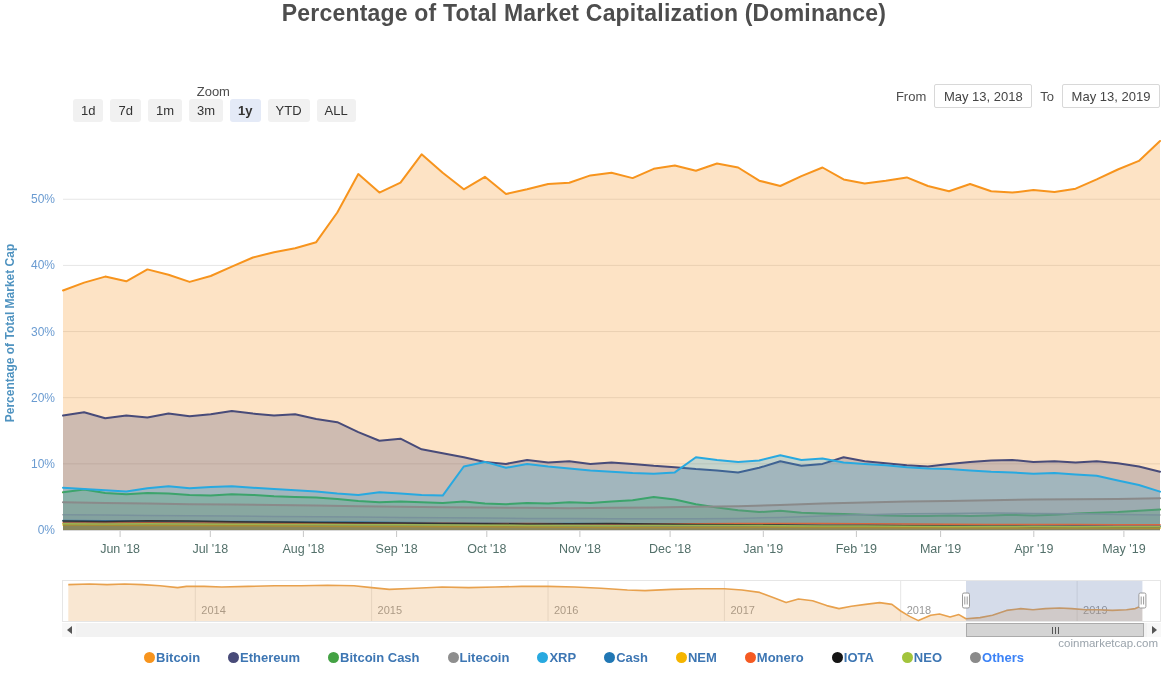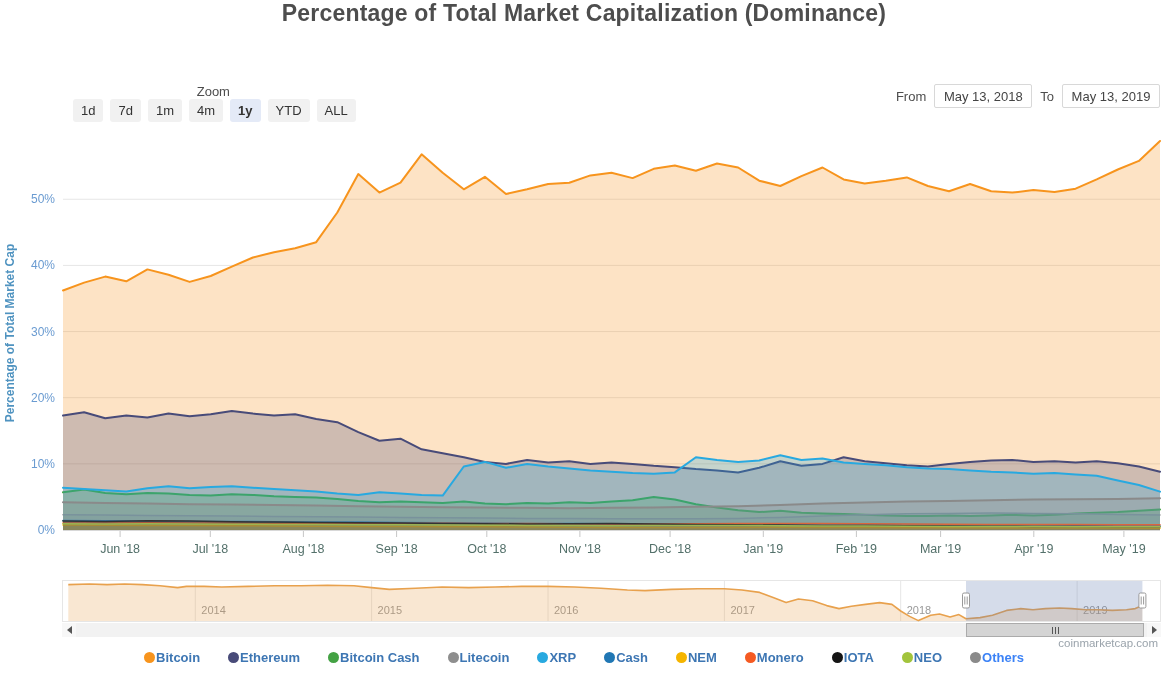--- a/index.html
+++ b/index.html
@@ -136,21 +136,21 @@
       <rect x="1138.9" y="593" width="7" height="15" rx="1.5" fill="#fff" stroke="#999"></rect>
       <line x1="1141.2" y1="596.5" x2="1141.2" y2="604.5" stroke="#999"></line>
       <line x1="1143.6" y1="596.5" x2="1143.6" y2="604.5" stroke="#999"></line>
     </svg>
 
   <h1 class="page-title">Percentage of Total Market Capitalization (Dominance)</h1>
 
 
   <div class="zoom-row">
     <span class="zoom-label">Zoom</span>
-    <span id="zoom-buttons"><span class="zoom-btn">1d</span><span class="zoom-btn">7d</span><span class="zoom-btn">1m</span><span class="zoom-btn">4m</span><span class="zoom-btn active">1y</span><span class="zoom-btn">YTD</span><span class="zoom-btn">ALL</span></span>
+    <span id="zoom-buttons"><span class="zoom-btn">1d</span><span class="zoom-btn">7d</span><span class="zoom-btn">1m</span><span class="zoom-btn">3m</span><span class="zoom-btn active">1y</span><span class="zoom-btn">YTD</span><span class="zoom-btn">ALL</span></span>
   </div>
 
   <div class="range-row">
     <label style="margin-left:0;">From</label>
     <input readonly="" value="May 13, 2018" style="">
     <label>To</label>
     <input readonly="" value="May 13, 2019" style="">
   </div>
 
   <div class="scrollbar">

